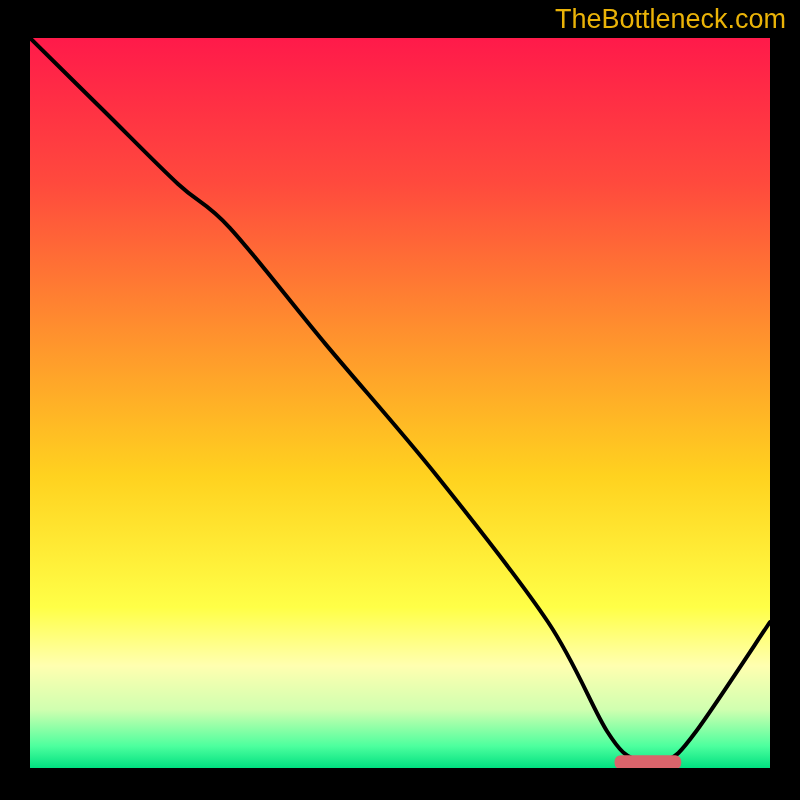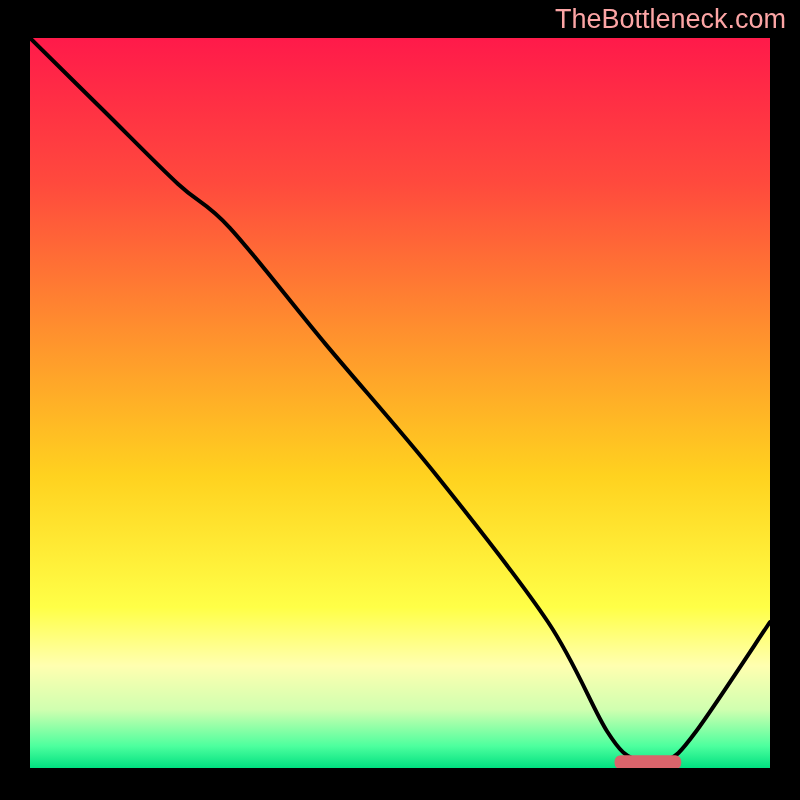--- a/index.html
+++ b/index.html
@@ -14,21 +14,21 @@
   .container {
     position: relative;
     width: 800px;
     height: 800px;
     background: #000;
   }
   .watermark {
     position: absolute;
     top: 4px;
     right: 14px;
-    color: #fca5a5;
+    color: #eab308;
     font-size: 27px;
     font-weight: 500;
     letter-spacing: 0px;
   }
   .plot {
     position: absolute;
     left: 30px;
     top: 38px;
     width: 740px;
     height: 730px;

